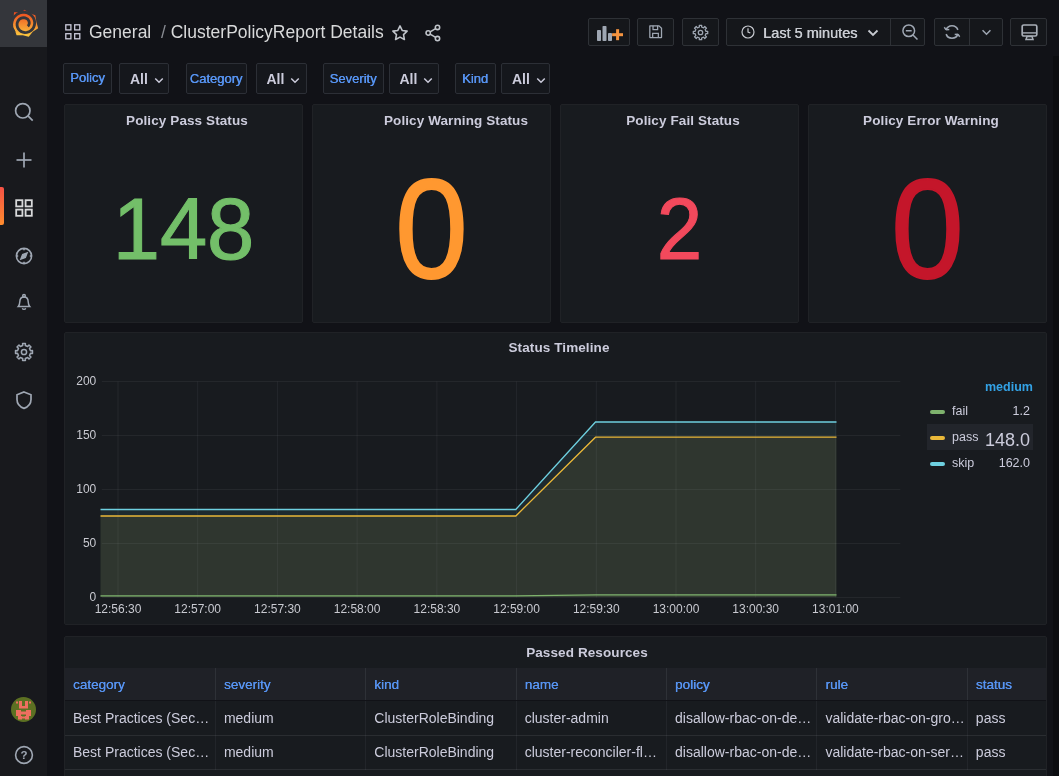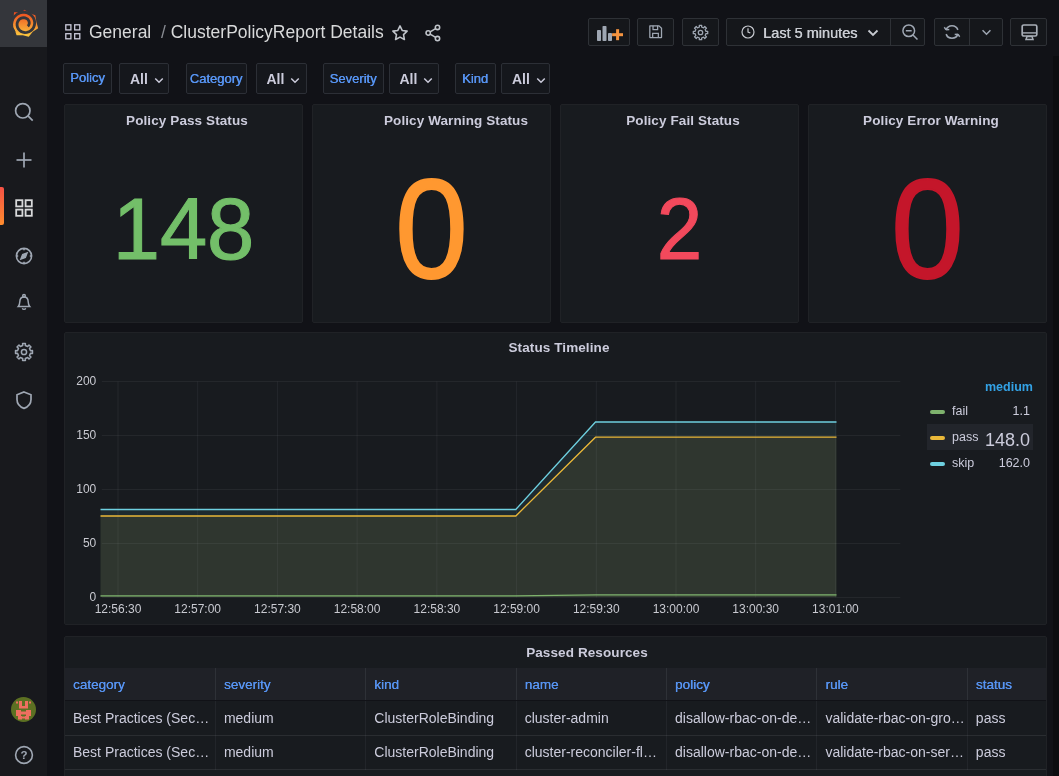--- a/index.html
+++ b/index.html
@@ -245,21 +245,21 @@
 </svg>
 
 <div class="abs" style="left:985px;top:380px;width:45px;font-size:12.5px;font-weight:bold;color:#33a2e5;">medium</div>
 <div class="abs" style="left:927px;top:424px;width:106px;height:26px;background:#22252b;"></div>
 <div class="abs" style="left:930px;top:409.5px;width:15px;height:4px;border-radius:2px;background:#7EB26D;"></div>
 <div class="abs" style="left:952px;top:404px;font-size:12.5px;color:#ccccdc;">fail</div>
 <div class="abs" style="left:930px;top:436px;width:15px;height:4px;border-radius:2px;background:#EAB839;"></div>
 <div class="abs" style="left:952px;top:430px;font-size:12.5px;color:#ccccdc;">pass</div>
 <div class="abs" style="left:930px;top:461.5px;width:15px;height:4px;border-radius:2px;background:#6ED0E0;"></div>
 <div class="abs" style="left:952px;top:456px;font-size:12.5px;color:#ccccdc;">skip</div>
-<div class="abs" style="left:960px;top:404px;width:70px;text-align:right;font-size:12.5px;color:#ccccdc;">1.1</div>
+<div class="abs" style="left:960px;top:404px;width:70px;text-align:right;font-size:12.5px;color:#ccccdc;">1.2</div>
 <div class="abs" style="left:960px;top:430px;width:70px;text-align:right;font-size:18px;color:#ccccdc;">148.0</div>
 <div class="abs" style="left:960px;top:456px;width:70px;text-align:right;font-size:12.5px;color:#ccccdc;">162.0</div>
 
 <div class="panel" style="left:64px;top:636px;width:983px;height:150px;"></div>
 <div class="ptitle" style="left:64px;top:645px;width:1039px;">Passed Resources</div>
 <div class="abs" style="left:65px;top:668px;width:981px;height:108px;font-size:13.5px;color:#ccccdc;">
   <table style="border-collapse:collapse;table-layout:fixed;width:100%;">
     <colgroup>
         <col style="width:150.4px">
         <col style="width:150.4px">

